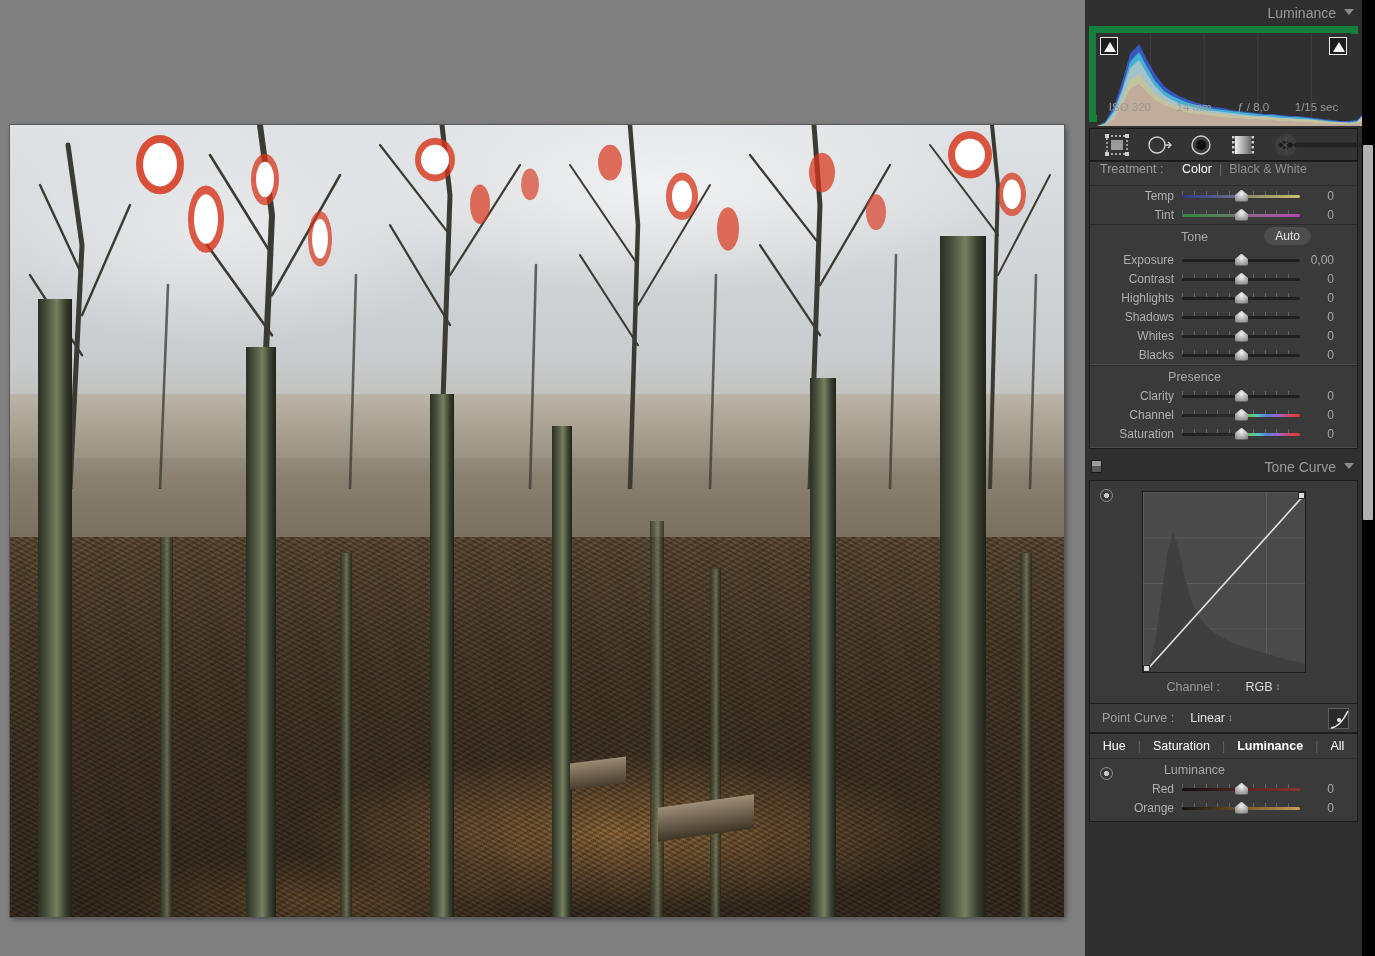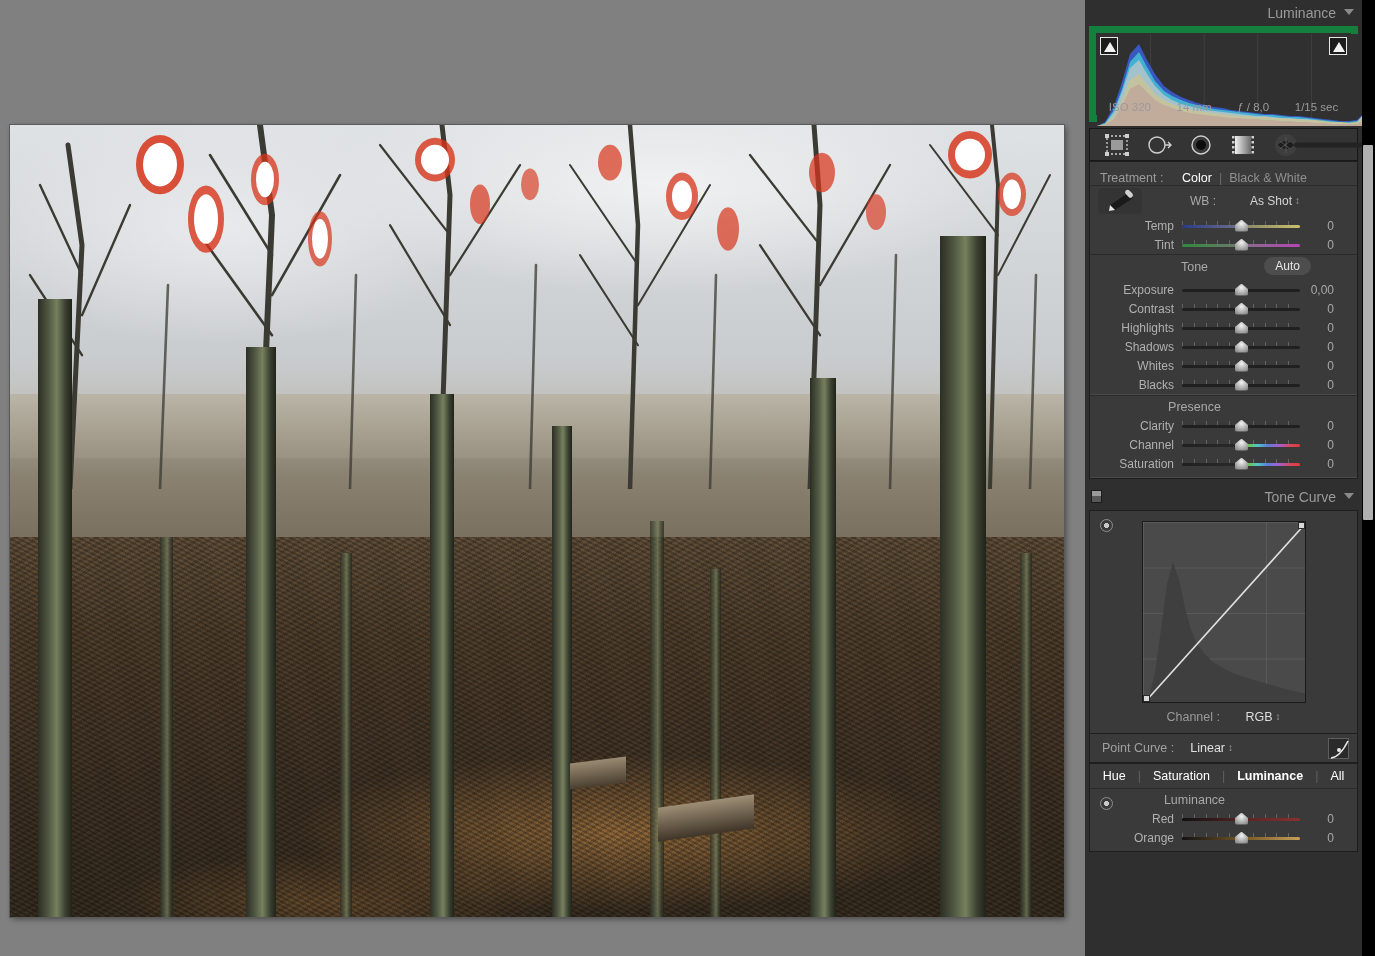--- a/index.html
+++ b/index.html
@@ -165,21 +165,21 @@
     clip-path: polygon(50% 0%, 100% 45%, 100% 100%, 0% 100%, 0% 45%);
     border-radius: 2px;
   }
   .val {
     width: 42px; text-align: right; padding-right: 8px;
     color: #a8a8a8; font-size: 12px;
   }
 
   
   #treatment-row {
-    height: 24px; display: flex; align-items: flex-end;
+    height: 24px; display: flex; align-items: flex-start;
     border-bottom: 1px solid #2b2b2b; font-size: 12.5px;
   }
   #treatment-row .lbl { width: 92px; text-align: left; padding-left: 10px; color: #9c9c9c; }
   .seg-active { color: #fff; }
   .seg-sep { color: #6a6a6a; margin: 0 7px; }
   .seg-idle { color: #909090; }
 
   
   #wb-row { height: 30px; display: flex; align-items: center; position: relative; }
   #eyedropper-well {
@@ -456,33 +456,20 @@
 
     <div class="panel-body">
 
       <div id="treatment-row">
         <span class="lbl">Treatment :</span>
         <span class="seg-active">Color</span>
         <span class="seg-sep">|</span>
         <span class="seg-idle">Black &amp; White</span>
       </div>
 
-      <div id="wb-row">
-        <div id="eyedropper-well">
-          <svg viewBox="0 0 44 26" width="44" height="26">
-            <path d="M30 5 L35 10 L17 22 L11 23 L12 17 Z" fill="#1a1a1a"></path>
-            <path d="M11 23 L12 17 L17 22 Z" fill="#e8e8e8"></path>
-            <rect x="27" y="3" width="9" height="5" rx="2.5" fill="#d0d0d0" transform="rotate(45 31 5)"></rect>
-          </svg>
-        </div>
-        <span id="wb-label">WB :</span>
-        <span id="wb-value">
-          <span>As Shot</span><span class="spin">↕</span>
-        </span>
-      </div>
 
       <div id="wb-sliders">
           <div class="row">
             <div class="lbl">Temp</div>
             <div class="slider">
               <div class="track" style="background: linear-gradient(90deg, rgb(42, 58, 138), rgb(106, 106, 138) 45%, rgb(138, 138, 106) 55%, rgb(201, 193, 106));"></div>
               <div class="ticks"></div>
               <div class="thumb" style="left: 50%;"></div>
             </div>
             <div class="val">0</div>

